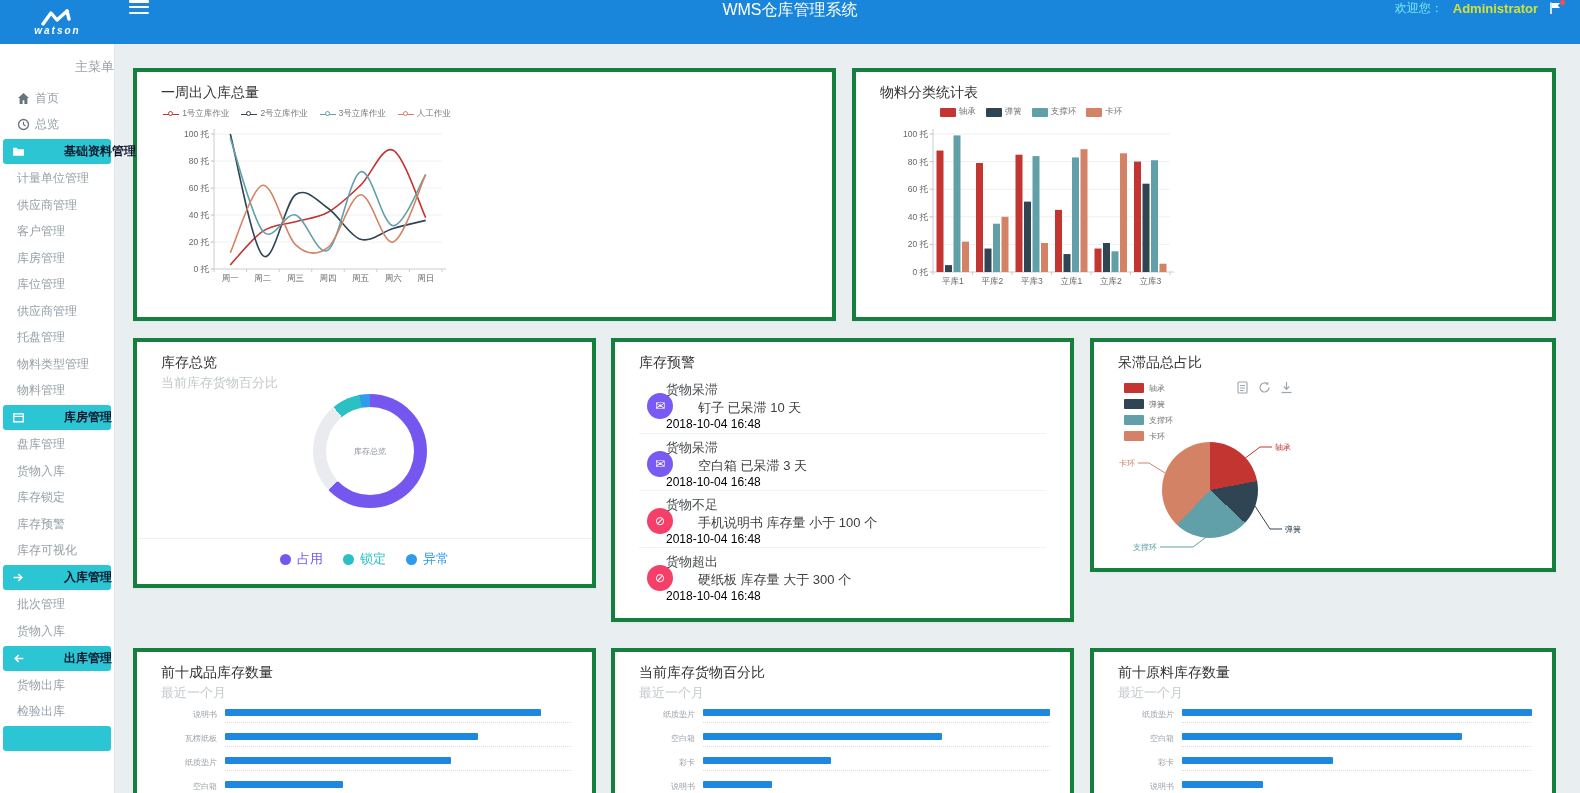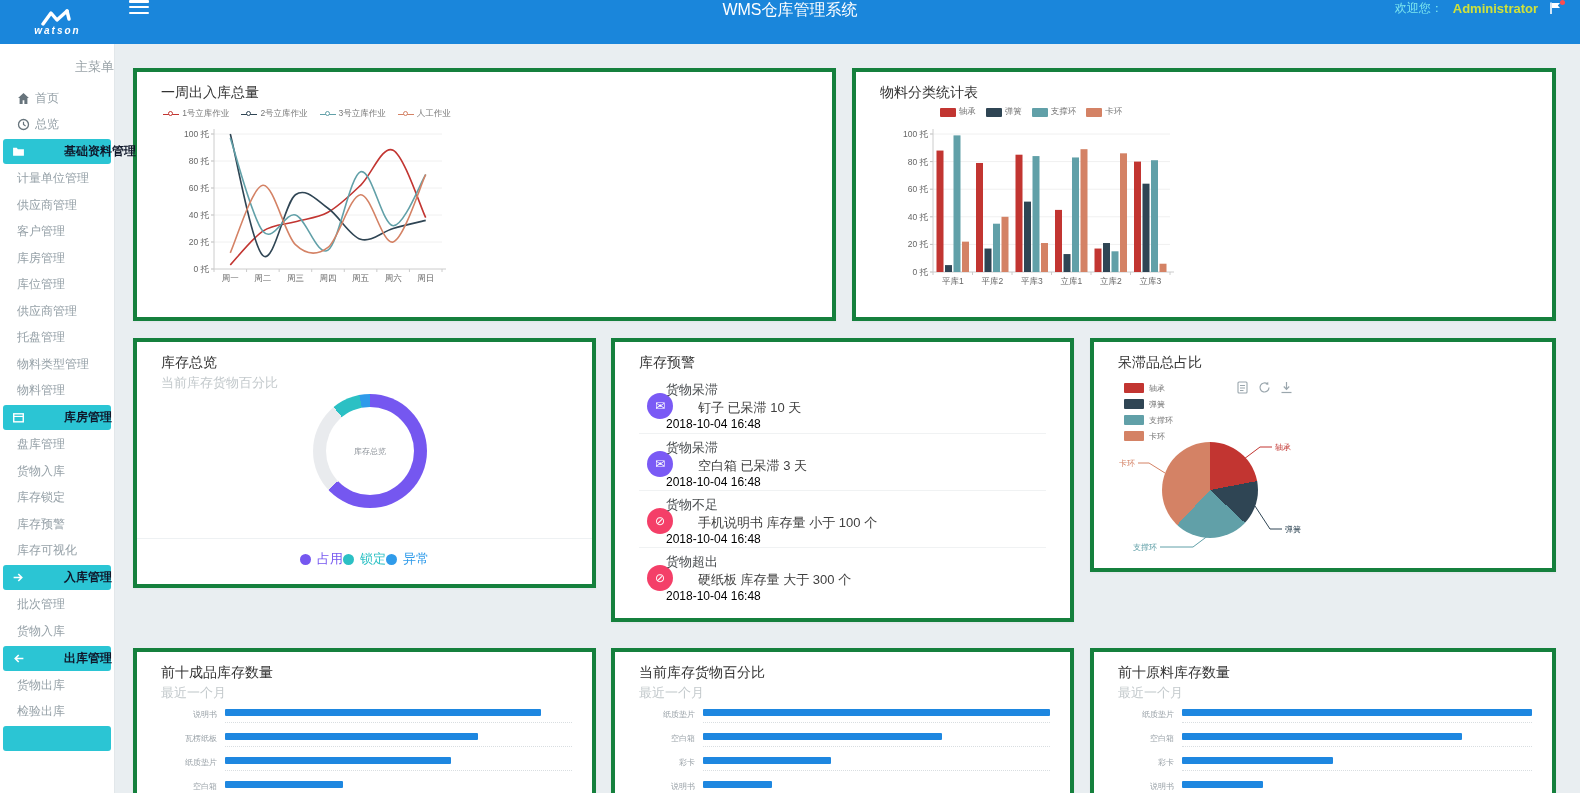--- a/index.html
+++ b/index.html
@@ -49,21 +49,21 @@
   .bc-legend{position:absolute;left:25px;top:34px;width:300px;display:flex;justify-content:center;gap:10px;}
   .bc-item{display:flex;align-items:center;gap:3px;cursor:pointer;}
   .bc-item .chip{width:16px;height:9px;border-radius:1px;}
   .bc-item .lbl{font-size:8.5px;color:#777;}
   .chart-svg{position:absolute;}
   
   .donut{position:absolute;left:176px;top:52px;width:114px;height:114px;border-radius:50%;}
   .donut .hole{position:absolute;left:13px;top:13px;width:88px;height:88px;border-radius:50%;background:#fff;display:flex;align-items:center;justify-content:center;}
   .donut .hole span{font-size:8px;color:#8a9097;}
   .ov-divider{position:absolute;left:0;right:0;top:196px;border-top:1px solid #eef1f3;}
-  .ov-legend{position:absolute;left:0;right:0;top:208px;display:flex;justify-content:center;}
+  .ov-legend{position:absolute;left:0;right:0;top:208px;display:flex;justify-content:center;gap:20px;}
   .ov-item{display:flex;align-items:center;gap:6px;cursor:pointer;}
   .ov-item .dot{width:11px;height:11px;border-radius:50%;}
   .ov-item .lbl{font-size:13px;}
   
   .al-list{position:absolute;left:0;right:0;top:34px;}
   .al-item{position:relative;height:57px;margin:0 24px;}
   .al-item + .al-item{border-top:1px solid #f0f2f3;}
   .al-ic{position:absolute;left:8px;top:17px;width:26px;height:26px;border-radius:50%;color:#fff;display:flex;align-items:center;justify-content:center;font-size:12px;}
   .al-type{position:absolute;left:27px;top:5px;font-size:13px;color:#4a4e51;}
   .al-detail{position:absolute;left:59px;top:23px;font-size:13px;color:#404040;}

